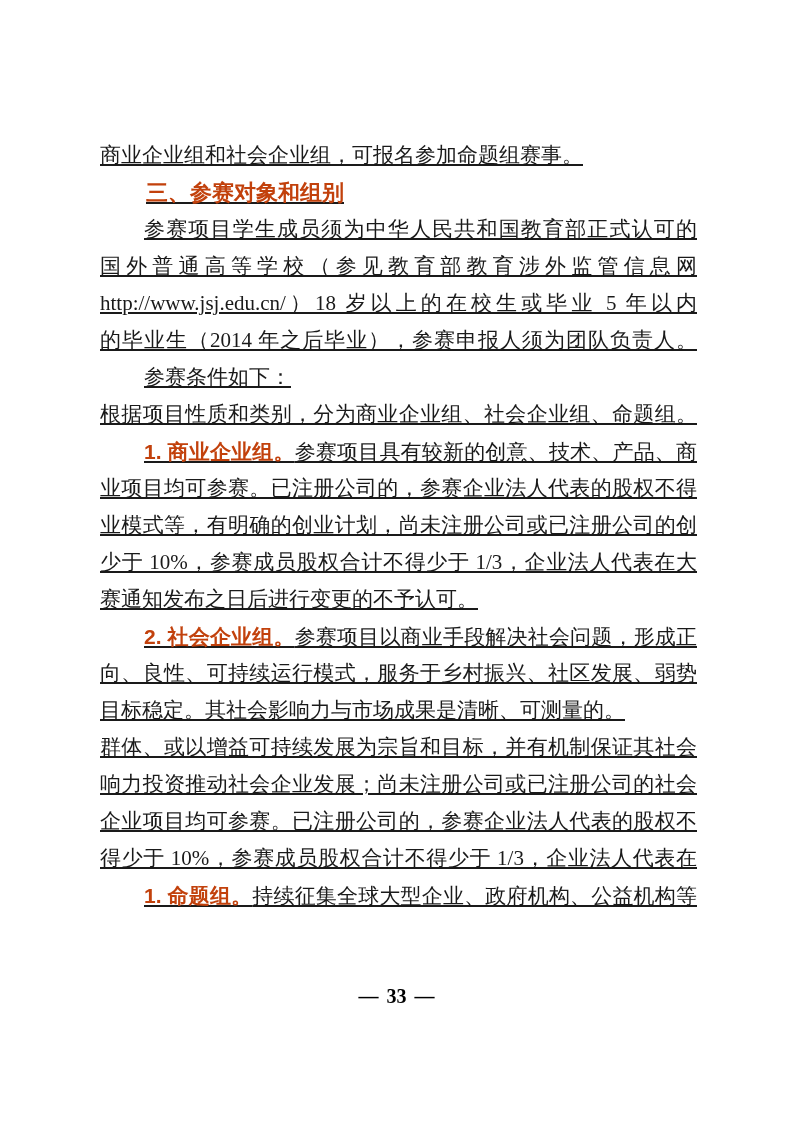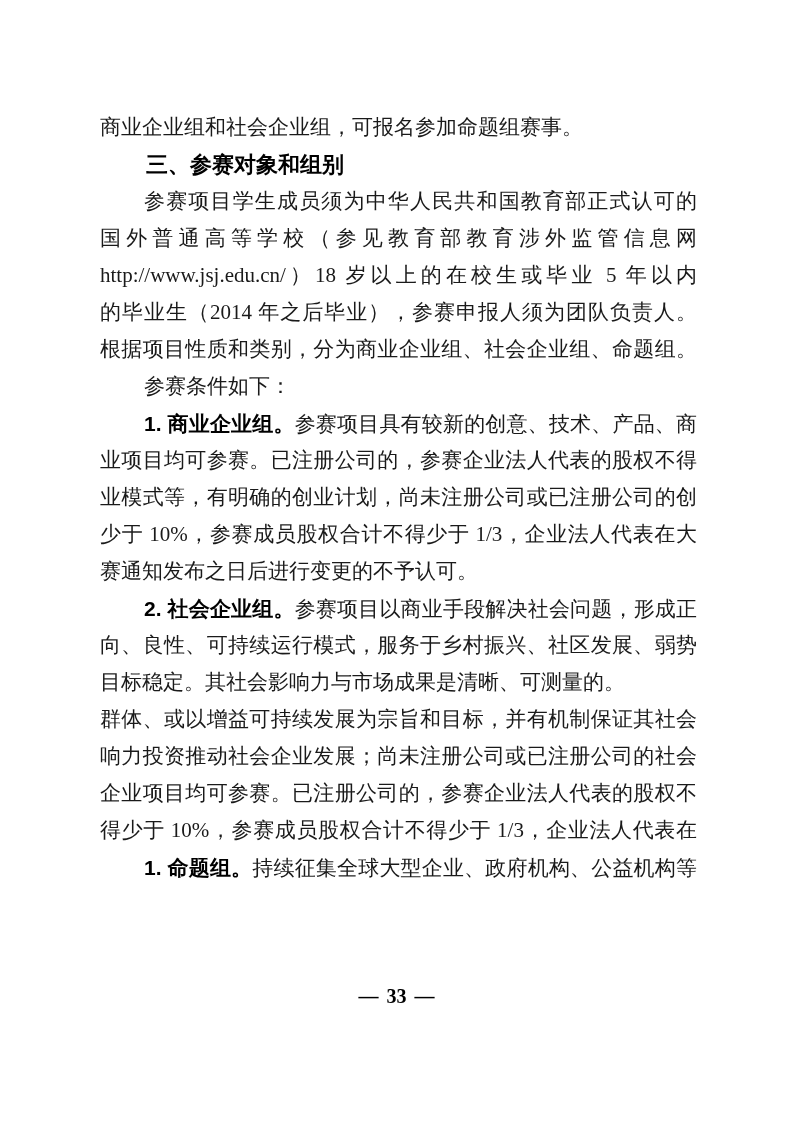--- a/index.html
+++ b/index.html
@@ -12,22 +12,23 @@
     width: 793px;
     height: 1122px;
     background: #ffffff;
     overflow: hidden;
     font-family: "Liberation Serif", "DejaVu Serif", serif;
     color: #1a1a1a;
   }
   .textblock {
     position: absolute;
     left: 100px;
-    top: 109px;
+    top: 137px;
     width: 597px;
+    text-decoration: underline;
   }
   .line {
     height: 37px;
     line-height: 37px;
     font-size: 21px;
     text-align: left;
   }
   .line.just {
     text-align: justify;
     text-align-last: justify;
@@ -39,21 +40,21 @@
   .line.heading {
     font-family: "Liberation Sans", "DejaVu Sans", sans-serif;
     font-weight: 700;
     font-size: 22px;
     color: #000000;
     text-indent: 46px;
   }
   .b {
     font-family: "Liberation Sans", "DejaVu Sans", sans-serif;
     font-weight: 700;
-    color: #000000;
+    color: #c2410c;
   }
   .footer {
     position: absolute;
     left: 0;
     right: 0;
     top: 981px;
     height: 30px;
     line-height: 30px;
     text-align: center;
     font-size: 20px;
@@ -69,22 +70,22 @@
 <body>
 
 <div class="page">
   <div class="textblock">
       <div class="line"><span>商业企业组和社会企业组，可报名参加命题组赛事。</span></div>
       <div class="line heading"><span class="b">三、参赛对象和组别</span></div>
       <div class="line just indent"><span>参赛项目学生成员须为中华人民共和国教育部正式认可的</span></div>
       <div class="line just"><span>国外普通高等学校（参见教育部教育涉外监管信息网</span></div>
       <div class="line just"><span>http://www.jsj.edu.cn/）18 岁以上的在校生或毕业 5 年以内</span></div>
       <div class="line just"><span>的毕业生（2014 年之后毕业），参赛申报人须为团队负责人。</span></div>
+      <div class="line indent"><span>参赛条件如下：</span></div>
       <div class="line just"><span>根据项目性质和类别，分为商业企业组、社会企业组、命题组。</span></div>
-      <div class="line indent"><span>参赛条件如下：</span></div>
       <div class="line just indent"><span class="b">1. 商业企业组。</span><span>参赛项目具有较新的创意、技术、产品、商</span></div>
       <div class="line just"><span>业项目均可参赛。已注册公司的，参赛企业法人代表的股权不得</span></div>
       <div class="line just"><span>业模式等，有明确的创业计划，尚未注册公司或已注册公司的创</span></div>
       <div class="line just"><span>少于 10%，参赛成员股权合计不得少于 1/3，企业法人代表在大</span></div>
       <div class="line"><span>赛通知发布之日后进行变更的不予认可。</span></div>
       <div class="line just indent"><span class="b">2. 社会企业组。</span><span>参赛项目以商业手段解决社会问题，形成正</span></div>
       <div class="line just"><span>向、良性、可持续运行模式，服务于乡村振兴、社区发展、弱势</span></div>
       <div class="line"><span>目标稳定。其社会影响力与市场成果是清晰、可测量的。</span></div>
       <div class="line just"><span>群体、或以增益可持续发展为宗旨和目标，并有机制保证其社会</span></div>
       <div class="line just"><span>响力投资推动社会企业发展；尚未注册公司或已注册公司的社会</span></div>

